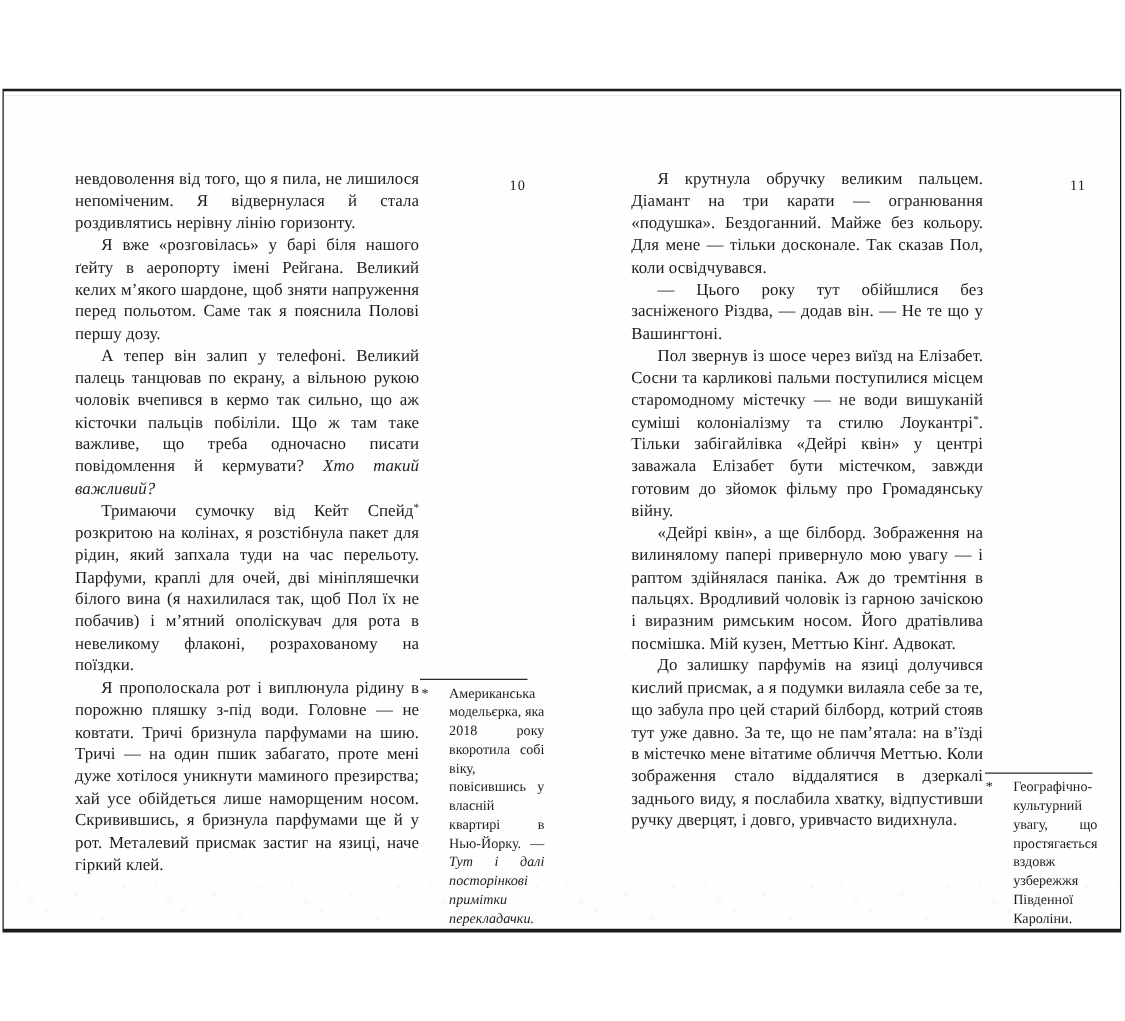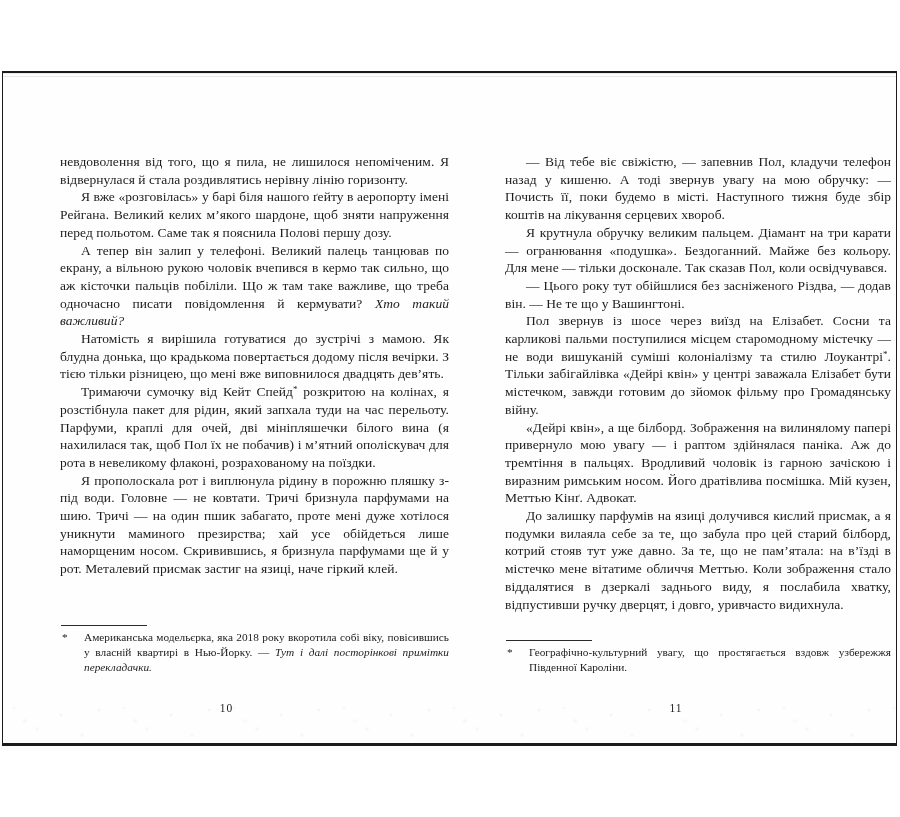--- a/index.html
+++ b/index.html
@@ -36,24 +36,23 @@
       radial-gradient(circle 4px at 34px 30px, rgba(0,0,0,0.04),  transparent 70%),
       radial-gradient(circle 3px at 58px 16px, rgba(0,0,0,0.05),  transparent 70%),
       radial-gradient(circle 4px at 79px 36px, rgba(0,0,0,0.035), transparent 70%),
       radial-gradient(circle 3px at 96px 11px, rgba(0,0,0,0.05),  transparent 70%),
       radial-gradient(circle 5px at 22px 22px, rgba(0,0,0,0.03),  transparent 70%);
     background-size:110px 44px;
     pointer-events:none;
   }
   .page {
     position:absolute; top:0; bottom:0;
-    display:flex; flex-direction:column;
+    display:flex; flex-direction:row;
     box-sizing:border-box;
-    padding-top:80px;
-    gap:18px;
+    padding-top:61px;
   }
   .page-left  { left:57px;  width:389px; }
   .page-right { left:502px; width:386px; }
 
   .text-col p {
     margin:0;
     font-size:13.5px;
     line-height:17.7px;
     text-align:justify;
     letter-spacing:0.05px;
@@ -89,39 +88,37 @@
 </head>
 <body>
 
 <div class="book-frame">
 
   <div class="page page-left">
     <div class="text-col">
         <p><span>невдоволення від того, що я пила, не лишилося непоміченим. Я відвернулася й стала роздивлятись нерівну лінію горизонту.</span></p>
         <p class="ind"><span>Я вже «розговілась» у барі біля нашого ґейту в аеропорту імені Рейгана. Великий келих м’якого шардоне, щоб зняти напруження перед польотом. Саме так я пояснила Полові першу дозу.</span></p>
         <p class="ind"><span>А тепер він залип у телефоні. Великий палець танцював по екрану, а вільною рукою чоловік вчепився в кермо так сильно, що аж кісточки пальців побіліли. Що ж там таке важливе, що треба одночасно писати повідомлення й кермувати? </span><span class="it">Хто такий важливий?</span></p>
-        <p class="ind"><span>Натомість я вирішила готуватися до зустрічі з мамою. Як блудна донька, що крадькома повертається додому після вечірки. З тією тільки різницею, що мені вже виповнилося двадцять дев’ять.</span></p>
         <p class="ind"><span>Тримаючи сумочку від Кейт Спейд</span><sup class="fnmark">*</sup><span> розкритою на колінах, я розстібнула пакет для рідин, який запхала туди на час перельоту. Парфуми, краплі для очей, дві мініпляшечки білого вина (я нахилилася так, щоб Пол їх не побачив) і м’ятний ополіскувач для рота в невеликому флаконі, розрахованому на поїздки.</span></p>
         <p class="ind"><span>Я прополоскала рот і виплюнула рідину в порожню пляшку з-під води. Головне — не ковтати. Тричі бризнула парфумами на шию. Тричі — на один пшик забагато, проте мені дуже хотілося уникнути маминого презирства; хай усе обійдеться лише наморщеним носом. Скривившись, я бризнула парфумами ще й у рот. Металевий присмак застиг на язиці, наче гіркий клей.</span></p>
       </div>
     <div class="footnote">
       <div class="fn-rule"></div>
       <div class="fn-row">
         <div class="fn-marker">*</div>
         <div class="fn-text"><span>Американська модельєрка, яка 2018 року вкоротила собі віку, повісившись у власній квартирі в Нью-Йорку. — </span><span class="it">Тут і далі посторінкові примітки перекладачки.</span></div>
       </div>
     </div>
     <div class="pageno">
       <span class="num">10</span>
     </div>
   </div>
 
   <div class="page page-right">
     <div class="text-col">
-        <p class="ind"><span>— Від тебе віє свіжістю, — запевнив Пол, кладучи телефон назад у кишеню. А тоді звернув увагу на мою обручку: — Почисть її, поки будемо в місті. Наступного тижня буде збір коштів на лікування серцевих хвороб.</span></p>
         <p class="ind"><span>Я крутнула обручку великим пальцем. Діамант на три карати — огранювання «подушка». Бездоганний. Майже без кольору. Для мене — тільки досконале. Так сказав Пол, коли освідчувався.</span></p>
         <p class="ind"><span>— Цього року тут обійшлися без засніженого Різдва, — додав він. — Не те що у Вашингтоні.</span></p>
         <p class="ind"><span>Пол звернув із шосе через виїзд на Елізабет. Сосни та карликові пальми поступилися місцем старомодному містечку — не води вишуканій суміші колоніалізму та стилю Лоукантрі</span><sup class="fnmark">*</sup><span>. Тільки забігайлівка «Дейрі квін» у центрі заважала Елізабет бути містечком, завжди готовим до зйомок фільму про Громадянську війну.</span></p>
         <p class="ind"><span>«Дейрі квін», а ще білборд. Зображення на вилинялому папері привернуло мою увагу — і раптом здійнялася паніка. Аж до тремтіння в пальцях. Вродливий чоловік із гарною зачіскою і виразним римським носом. Його дратівлива посмішка. Мій кузен, Меттью Кінґ. Адвокат.</span></p>
         <p class="ind"><span>До залишку парфумів на язиці долучився кислий присмак, а я подумки вилаяла себе за те, що забула про цей старий білборд, котрий стояв тут уже давно. За те, що не пам’ятала: на в’їзді в містечко мене вітатиме обличчя Меттью. Коли зображення стало віддалятися в дзеркалі заднього виду, я послабила хватку, відпустивши ручку дверцят, і довго, уривчасто видихнула.</span></p>
       </div>
     <div class="footnote">
       <div class="fn-rule"></div>
       <div class="fn-row">
         <div class="fn-marker">*</div>

